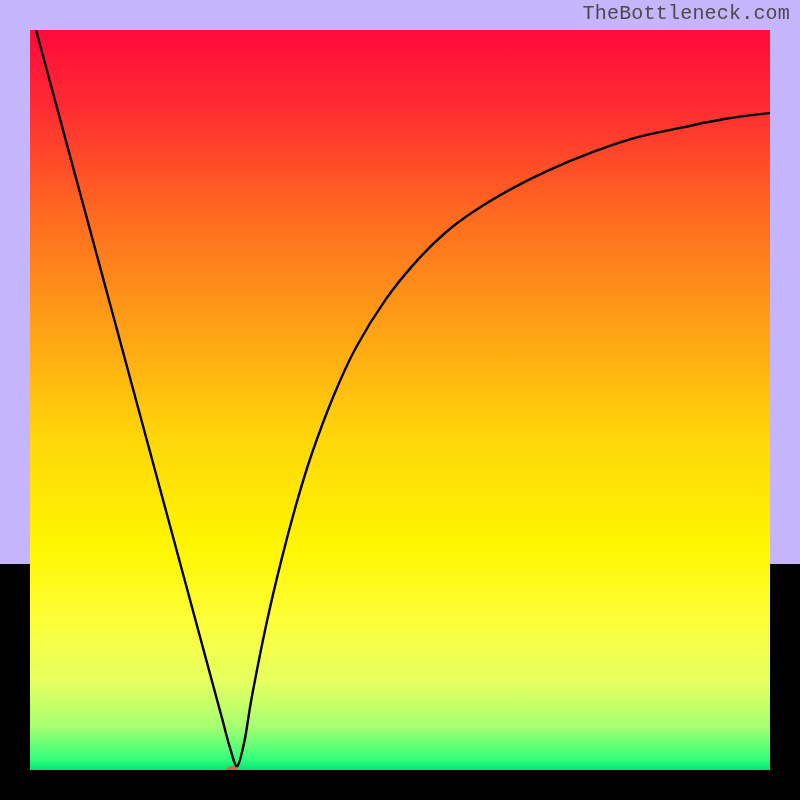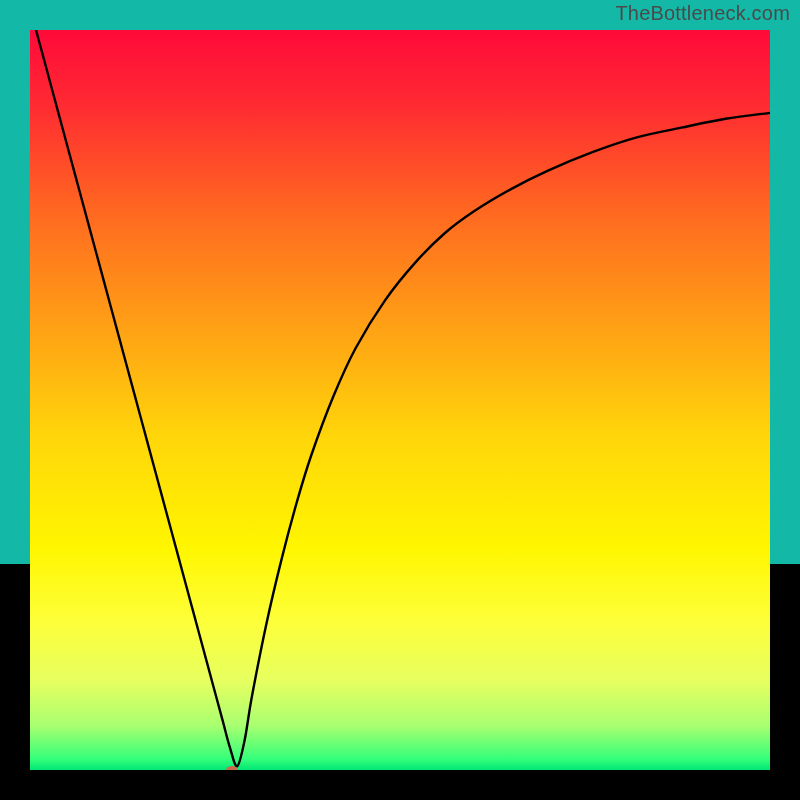--- a/index.html
+++ b/index.html
@@ -8,21 +8,22 @@
     width: 800px;
     height: 800px;
     background: #000000;
     font-family: Arial, Helvetica, sans-serif;
     overflow: hidden;
   }
   .container {
     position: relative;
     width: 800px;
     height: 564px;
-    background: #14b8a6;
+    background: #c4b5fd;
+    font-family: Liberation Mono, monospace;
   }
   .watermark {
     position: absolute;
     top: 2px;
     right: 10px;
     color: #4a4a4a;
     font-size: 20px;
     font-weight: 500;
     letter-spacing: 0.2px;
     z-index: 5;

